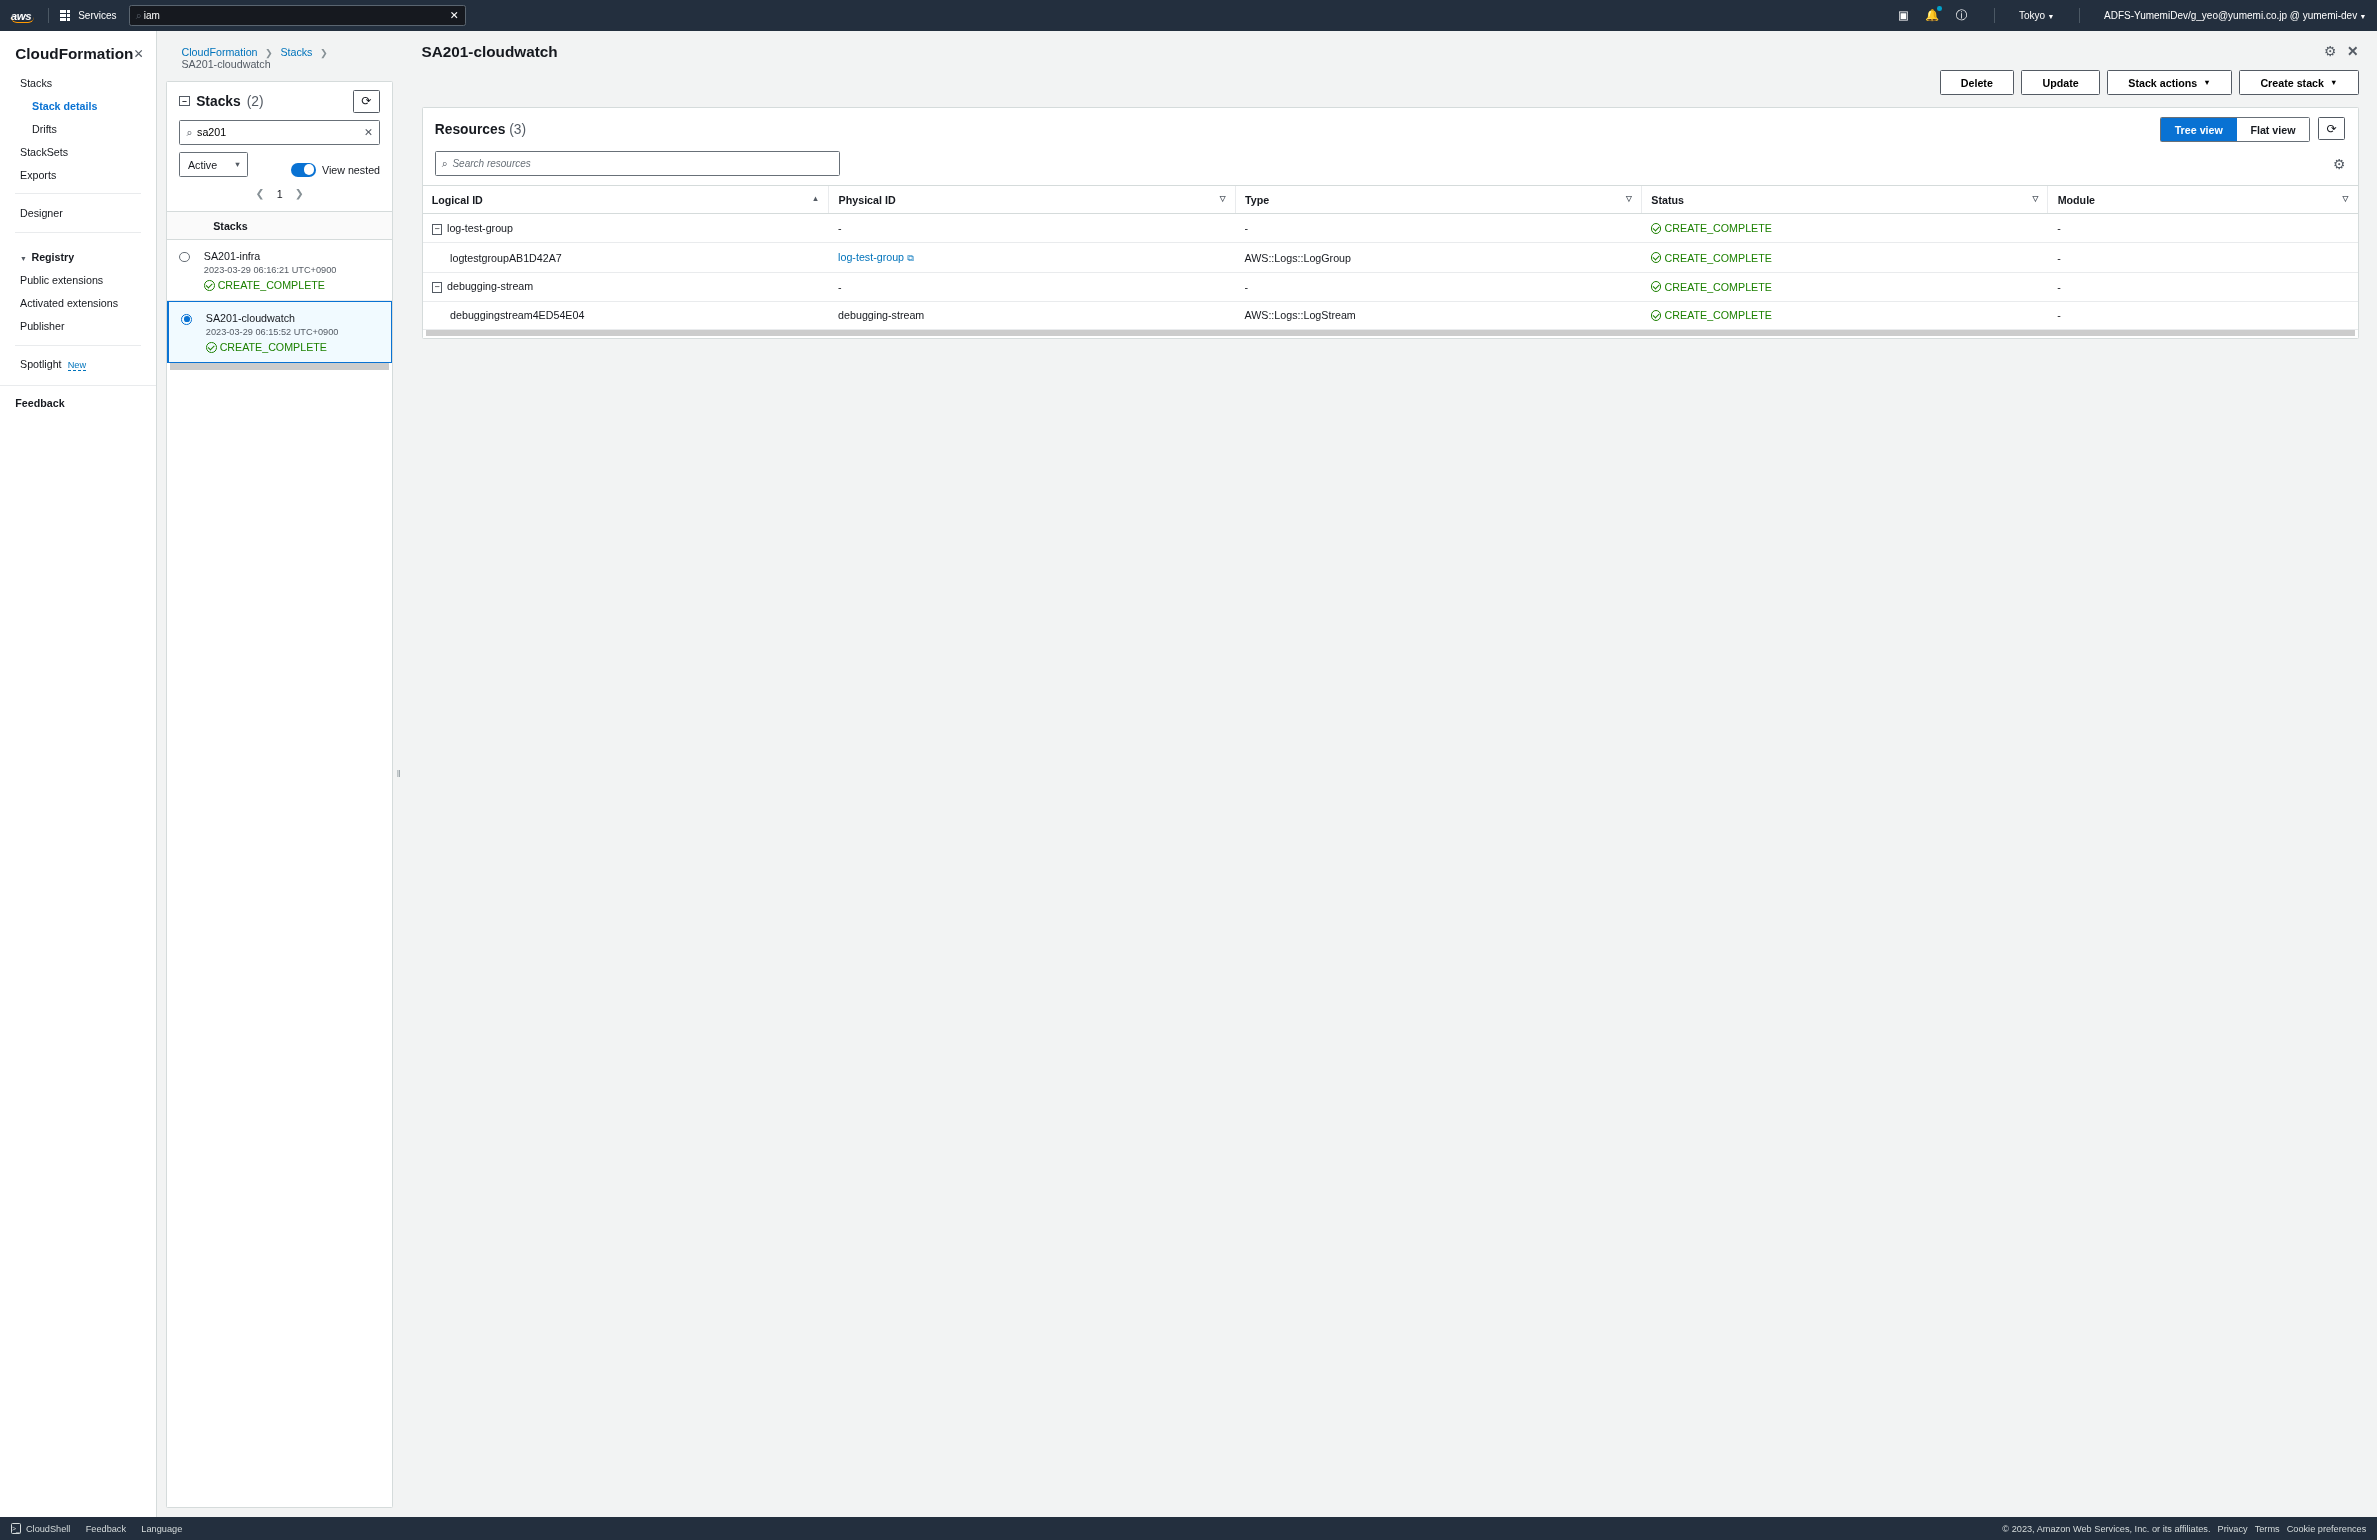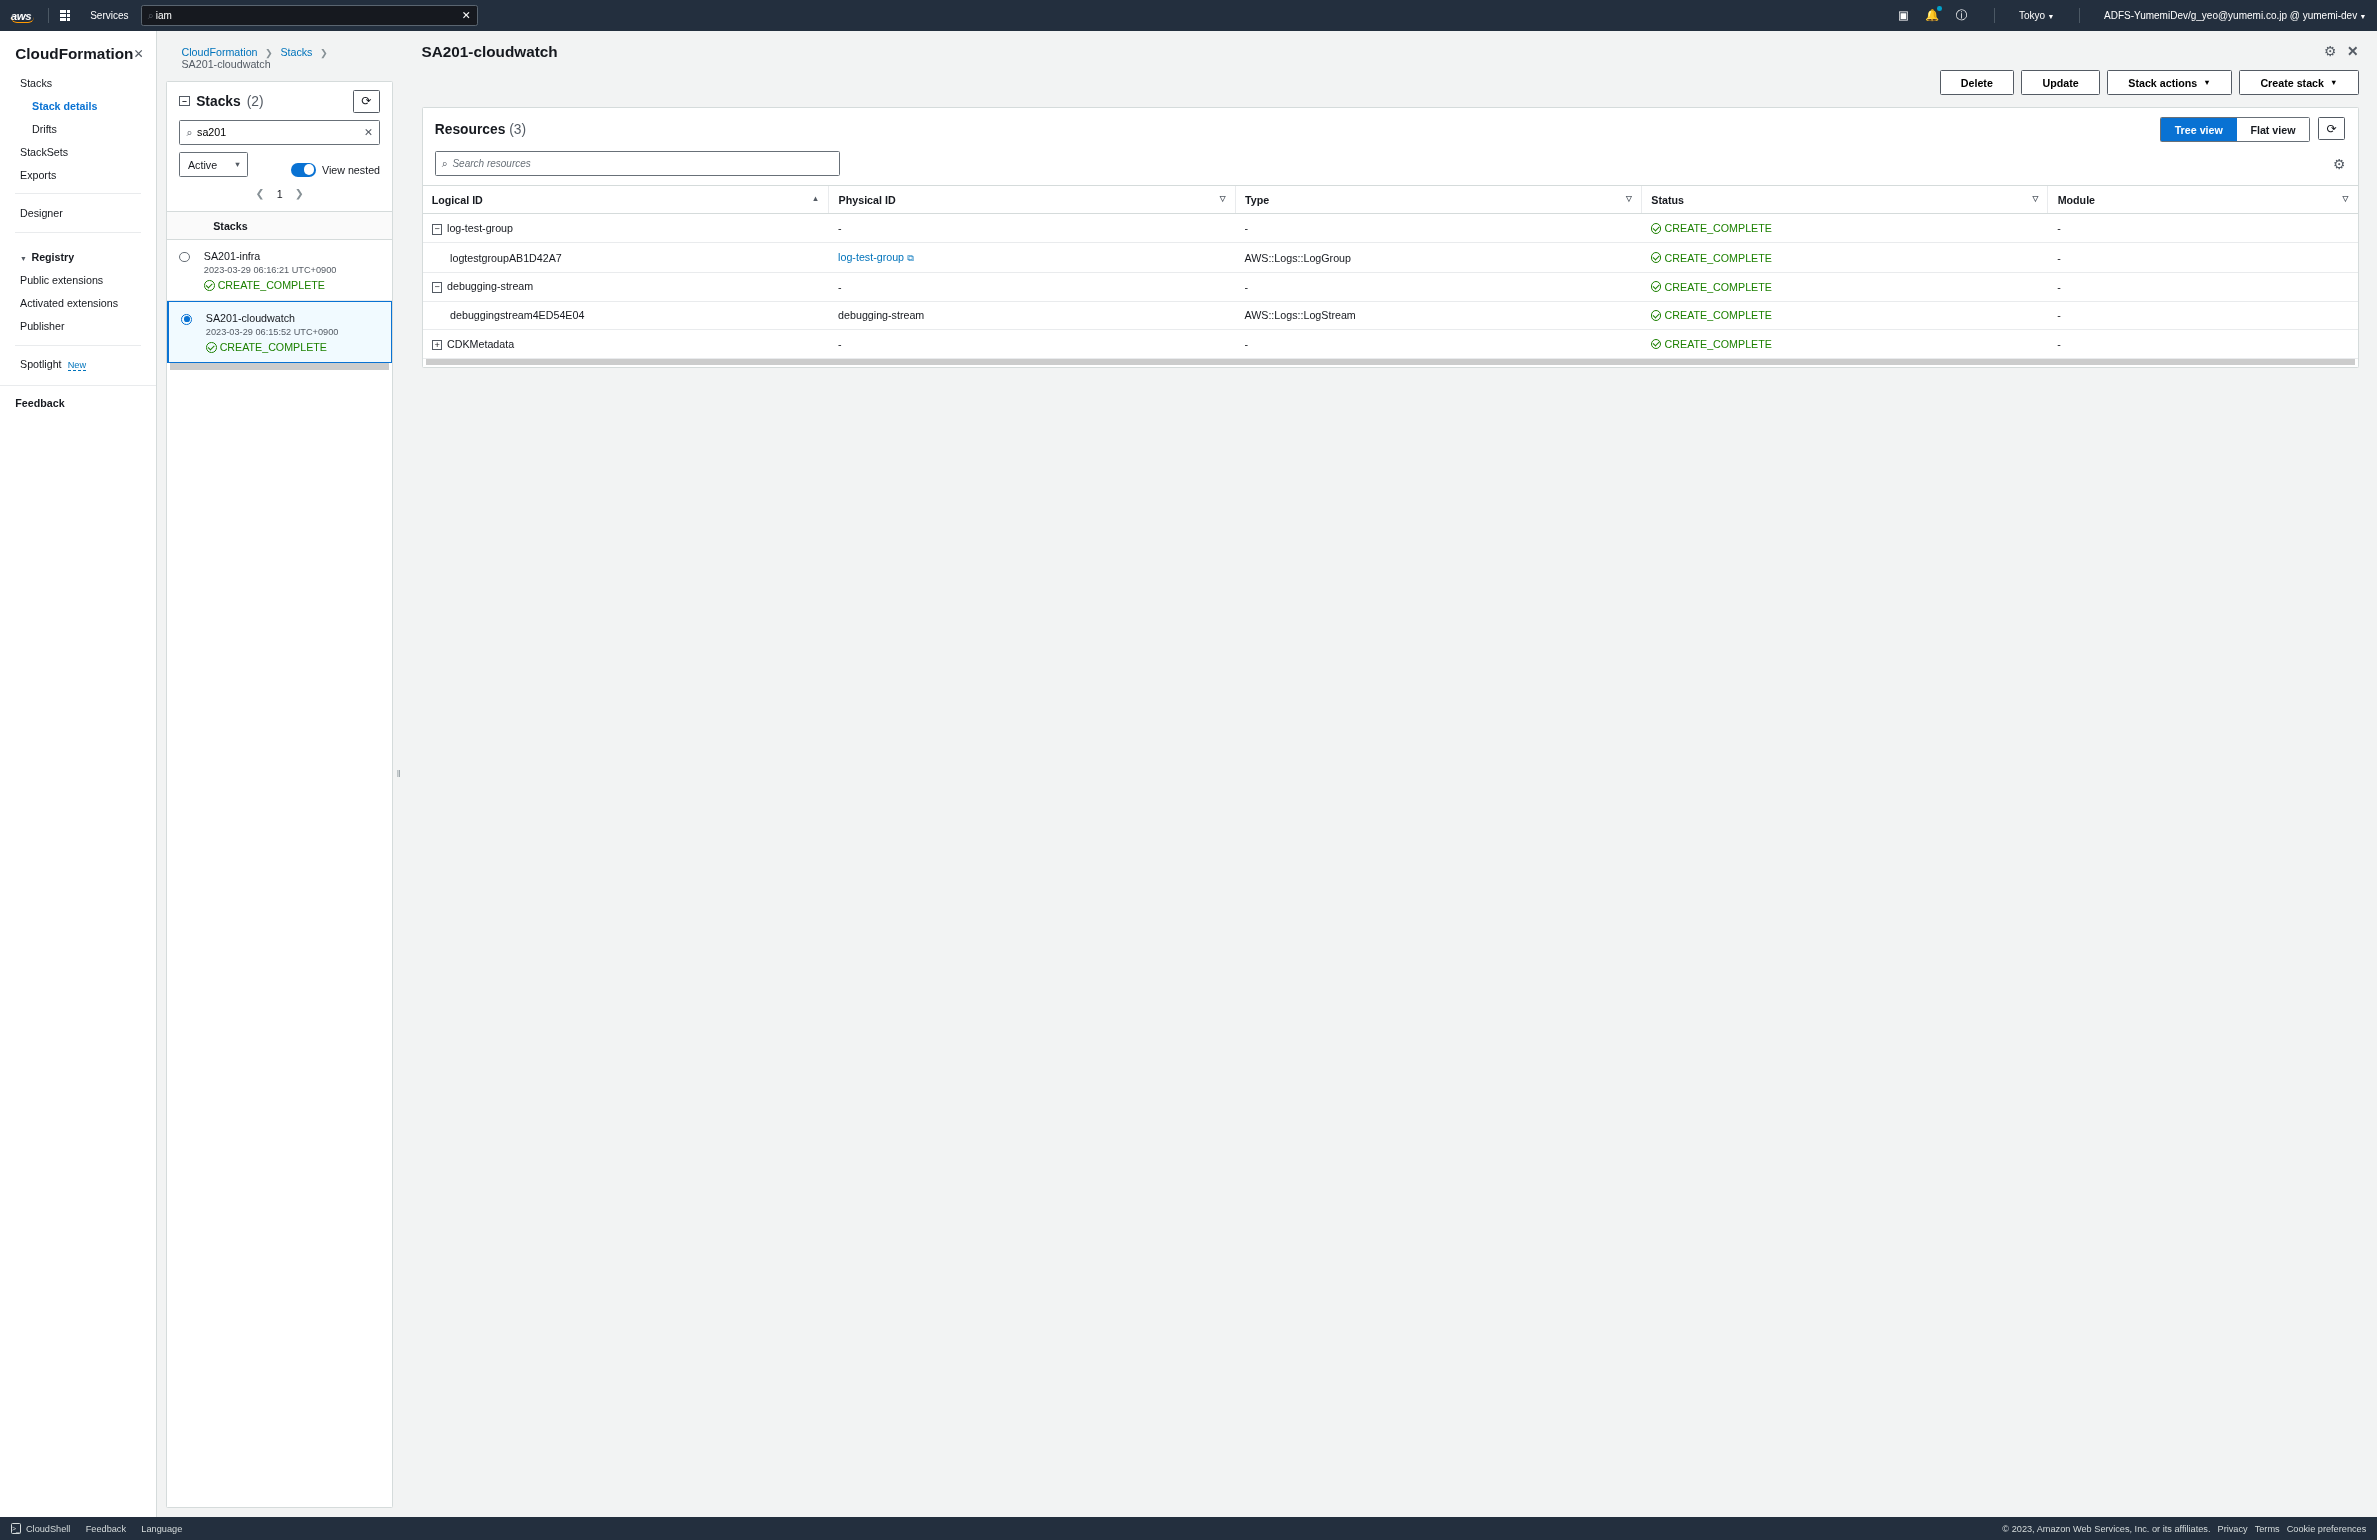--- a/index.html
+++ b/index.html
@@ -22,21 +22,21 @@
 }
 
 * { box-sizing: border-box; }
 html, body { margin:0; padding:0; height:100%; font-family: "Amazon Ember", "Helvetica Neue", Arial, sans-serif; font-size:10.7px; color:var(--text); }
 
 
 .topnav { position:fixed; top:0; left:0; right:0; height:var(--header-h); background:var(--bg-dark); color:#fff; display:flex; align-items:center; padding:0 10.7px; z-index:100; }
 .topnav .aws-logo { font-weight:bold; font-style:italic; font-size:11.5px; color:#fff; letter-spacing:-0.4px; position:relative; padding-right:6.1px; }
 .topnav .aws-logo::after { content:""; position:absolute; left:0; bottom:-1.5px; width:23px; height:4.6px; border:1.5px solid #ff9900; border-top:none; border-left:none; border-right:none; border-radius:0 0 7.6px 7.6px; }
 .topnav .divider { width:0.8px; height:15.3px; background:#4b5864; margin:0 10.7px; }
-.topnav .services { display:flex; align-items:center; gap:20px; cursor:pointer; font-size:10px; }
+.topnav .services { display:flex; align-items:center; gap:8px; cursor:pointer; font-size:10px; }
 .topnav .grid-icon { width:10.7px; height:10.7px; display:grid; grid-template-columns:repeat(3,1fr); grid-template-rows:repeat(3,1fr); gap:0.8px; }
 .topnav .grid-icon span { background:#fff; }
 .topnav .searchbox { margin-left:12.2px; display:flex; align-items:center; background:#16191f; border:0.8px solid #5a6570; border-radius:2.3px; height:21.4px; width:337px; padding:0 6.1px; }
 .topnav .searchbox input { flex:1; background:transparent; border:none; outline:none; color:#fff; font-size:10px; }
 .topnav .searchbox .clear { cursor:pointer; color:#fff; font-size:10.7px; }
 .topnav .right { margin-left:auto; display:flex; align-items:center; gap:13.8px; }
 .topnav .icon-btn { width:15.3px; height:15.3px; display:flex; align-items:center; justify-content:center; cursor:pointer; font-size:11.5px; position:relative; }
 .topnav .notif-dot { position:absolute; top:-1.5px; right:-1.5px; width:4.6px; height:4.6px; border-radius:50%; background:#00a1c9; }
 .topnav .region, .topnav .account { font-size:10px; cursor:pointer; }
 .topnav .tri { font-size:6.9px; margin-left:2.3px; }
@@ -372,29 +372,20 @@
             </tr>
             <tr>
     <td class="indent-cell"><span>debuggingstream4ED54E04</span></td>
     <td><span>debugging-stream</span></td>
     <td>AWS::Logs::LogStream</td>
     <td>
                 <div class="status-cell"><span class="ok-icon"></span>CREATE_COMPLETE</div>
               </td>
     <td>-</td>
             </tr>
-            <tr>
-    <td class=""><span class="tree-toggle">+</span><span>CDKMetadata</span></td>
-    <td><span>-</span></td>
-    <td>-</td>
-    <td>
-                <div class="status-cell"><span class="ok-icon"></span>CREATE_COMPLETE</div>
-              </td>
-    <td>-</td>
-            </tr>
           </tbody>
       </table>
       <div class="hscroll" style="margin:0 3.1px 1.5px;"></div>
     </div>
   </div>
 
 </div>
 
 <div class="footer">
   <div class="left">

